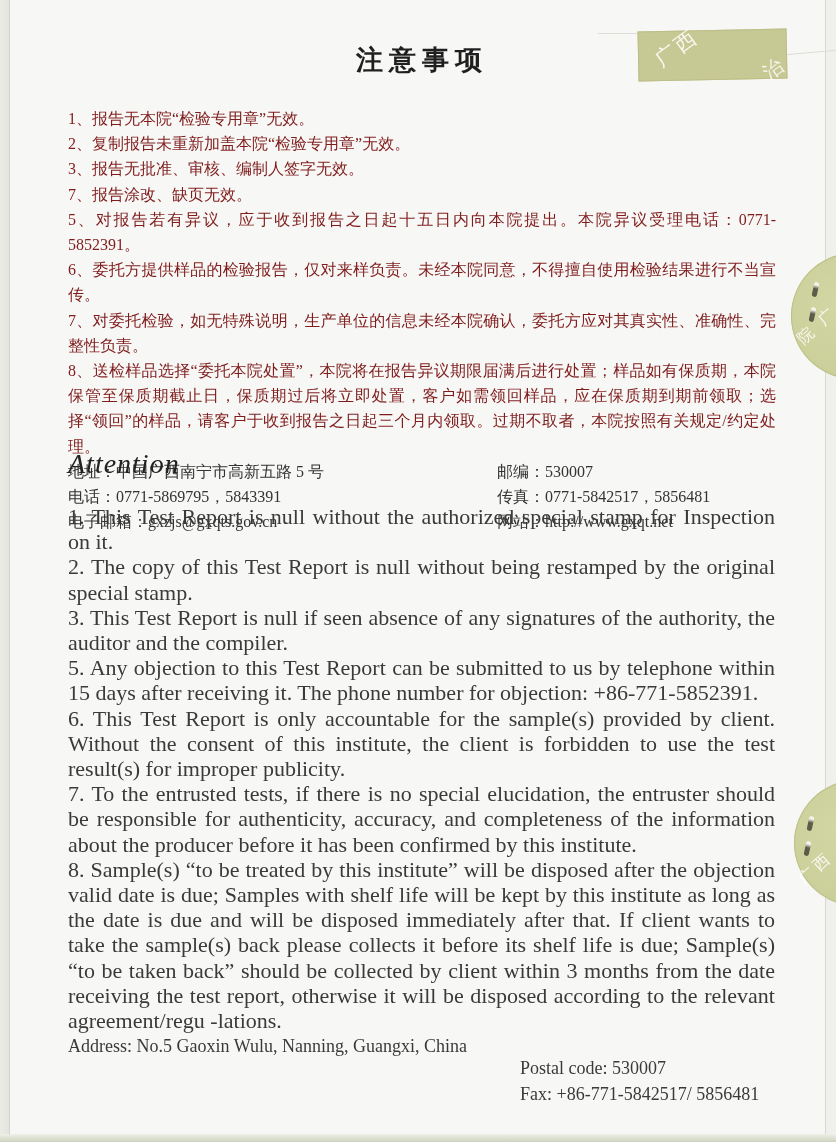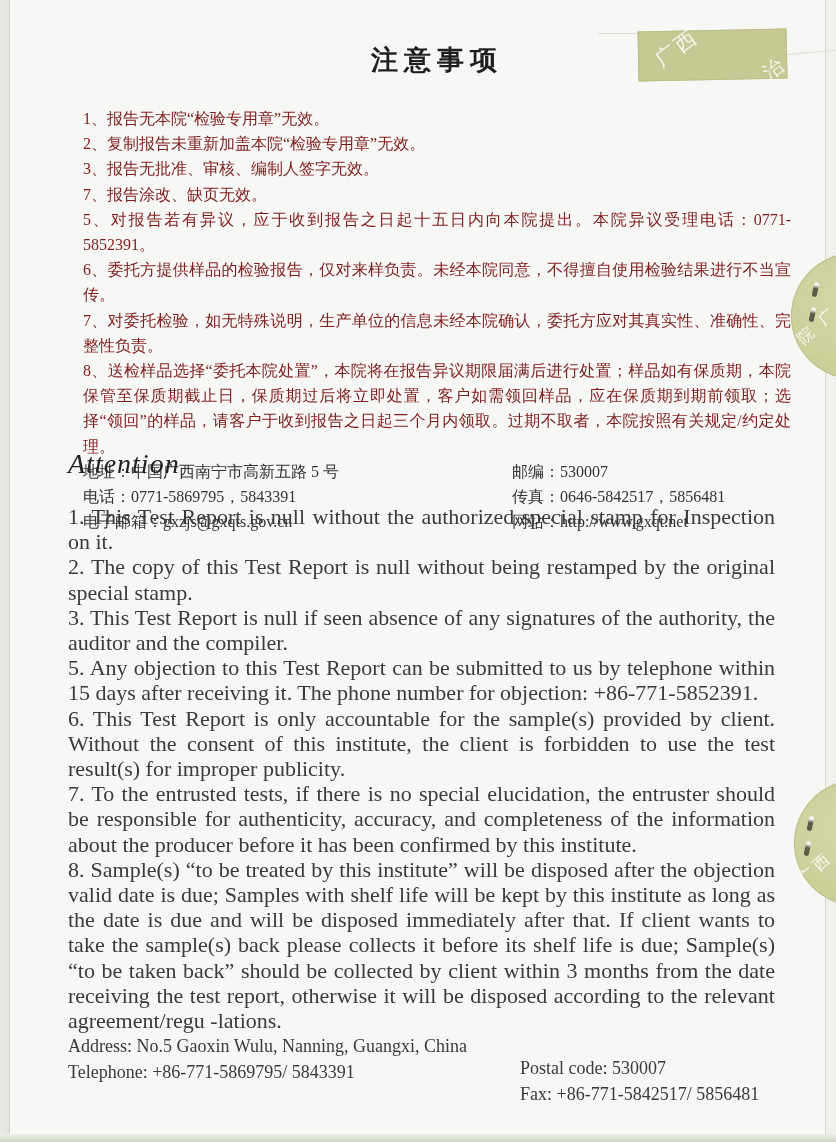--- a/index.html
+++ b/index.html
@@ -36,21 +36,21 @@
   .seal-circle.c2{left:794px;top:780px;}
   .seal-wm{position:absolute;color:rgba(255,255,255,.85);font-size:16px;transform:rotate(-42deg);white-space:nowrap;letter-spacing:4px;}
   .c1 .seal-wm{left:3px;top:62px;}
   .c2 .seal-wm{left:2px;top:78px;}
   .staple{position:absolute;width:5px;height:15px;border-radius:3px;
     background:linear-gradient(to bottom,#f2f2ea 20%,#5d5c49 45%);transform:rotate(12deg);}
   .st1a{left:813px;top:282px;} .st1b{left:810px;top:307px;}
   .st2a{left:808px;top:816px;} .st2b{left:805px;top:841px;}
 
   
-  .cn-section{position:absolute;left:83px;top:42px;width:708px;}
+  .cn-section{position:absolute;left:68px;top:42px;width:708px;}
   .cn-title{margin:0 0 28px 0;text-align:center;font-size:27px;font-weight:bold;
     letter-spacing:6px;color:#1f1f1f;}
   .cn-item{margin:0;font-size:16px;line-height:25.2px;text-align:justify;color:#7f1d1d;}
   .contact-row{position:relative;margin:0;font-size:16px;line-height:25.2px;color:#333;}
   .contact-row .col2{position:absolute;left:429px;top:0;white-space:nowrap;}
 
   .en-section{position:absolute;left:68px;top:448px;width:707px;}
   .en-title{margin:0 0 24px 0;text-align:left;font-size:28px;font-weight:normal;
     letter-spacing:1px;color:#222;font-style:italic;}
   .en-item{margin:0;font-size:22px;line-height:25.2px;text-align:justify;color:#3a3a3a;}
@@ -78,21 +78,21 @@
     <p class="cn-item">6、委托方提供样品的检验报告，仅对来样负责。未经本院同意，不得擅自使用检验结果进行不当宣传。</p>
     <p class="cn-item">7、对委托检验，如无特殊说明，生产单位的信息未经本院确认，委托方应对其真实性、准确性、完整性负责。</p>
     <p class="cn-item">8、送检样品选择“委托本院处置”，本院将在报告异议期限届满后进行处置；样品如有保质期，本院保管至保质期截止日，保质期过后将立即处置，客户如需领回样品，应在保质期到期前领取；选择“领回”的样品，请客户于收到报告之日起三个月内领取。过期不取者，本院按照有关规定/约定处理。</p>
     <div class="cn-contact">
       <p class="contact-row">
         <span>地址：中国广西南宁市高新五路 5 号</span>
         <span class="col2">邮编：530007</span>
       </p>
       <p class="contact-row">
         <span>电话：0771-5869795，5843391</span>
-        <span class="col2">传真：0646-5842517，5856481</span>
+        <span class="col2">传真：0771-5842517，5856481</span>
       </p>
       <p class="contact-row">
         <span>电子邮箱：gxzjs@gxqts.gov.cn</span>
         <span class="col2">网站：http://www.gxqt.net</span>
       </p>
     </div>
   </section>
 
   <section class="en-section">
     <h1 class="en-title">Attention</h1>
@@ -102,21 +102,20 @@
     <p class="en-item">5. Any objection to this Test Report can be submitted to us by telephone within 15 days after receiving it. The phone number for objection: +86-771-5852391.</p>
     <p class="en-item">6. This Test Report is only accountable for the sample(s) provided by client. Without the consent of this institute, the client is forbidden to use the test result(s) for improper publicity.</p>
     <p class="en-item">7. To the entrusted tests, if there is no special elucidation, the entruster should be responsible for authenticity, accuracy, and completeness of the information about the producer before it has been confirmed by this institute.</p>
     <p class="en-item">8. Sample(s) “to be treated by this institute” will be disposed after the objection valid date is due; Samples with shelf life will be kept by this institute as long as the date is due and will be disposed immediately after that. If client wants to take the sample(s) back please collects it before its shelf life is due; Sample(s) “to be taken back” should be collected by client within 3 months from the date receiving the test report, otherwise it will be disposed according to the relevant agreement/regu -lations.</p>
     <div class="en-contact">
       <p class="contact-row">
         <span>Address: No.5 Gaoxin Wulu, Nanning, Guangxi, China</span>
         <span class="col2">Postal code: 530007</span>
       </p>
       <p class="contact-row">
-        <span>Telephone: +86-771-5869795/ 5843391</span>
         <span class="col2">Fax: +86-771-5842517/ 5856481</span>
       </p>
     </div>
   </section>
 
   <div class="sticker">
     <span class="wm1">广西</span>
     <span class="wm2">治</span>
   </div>
 

